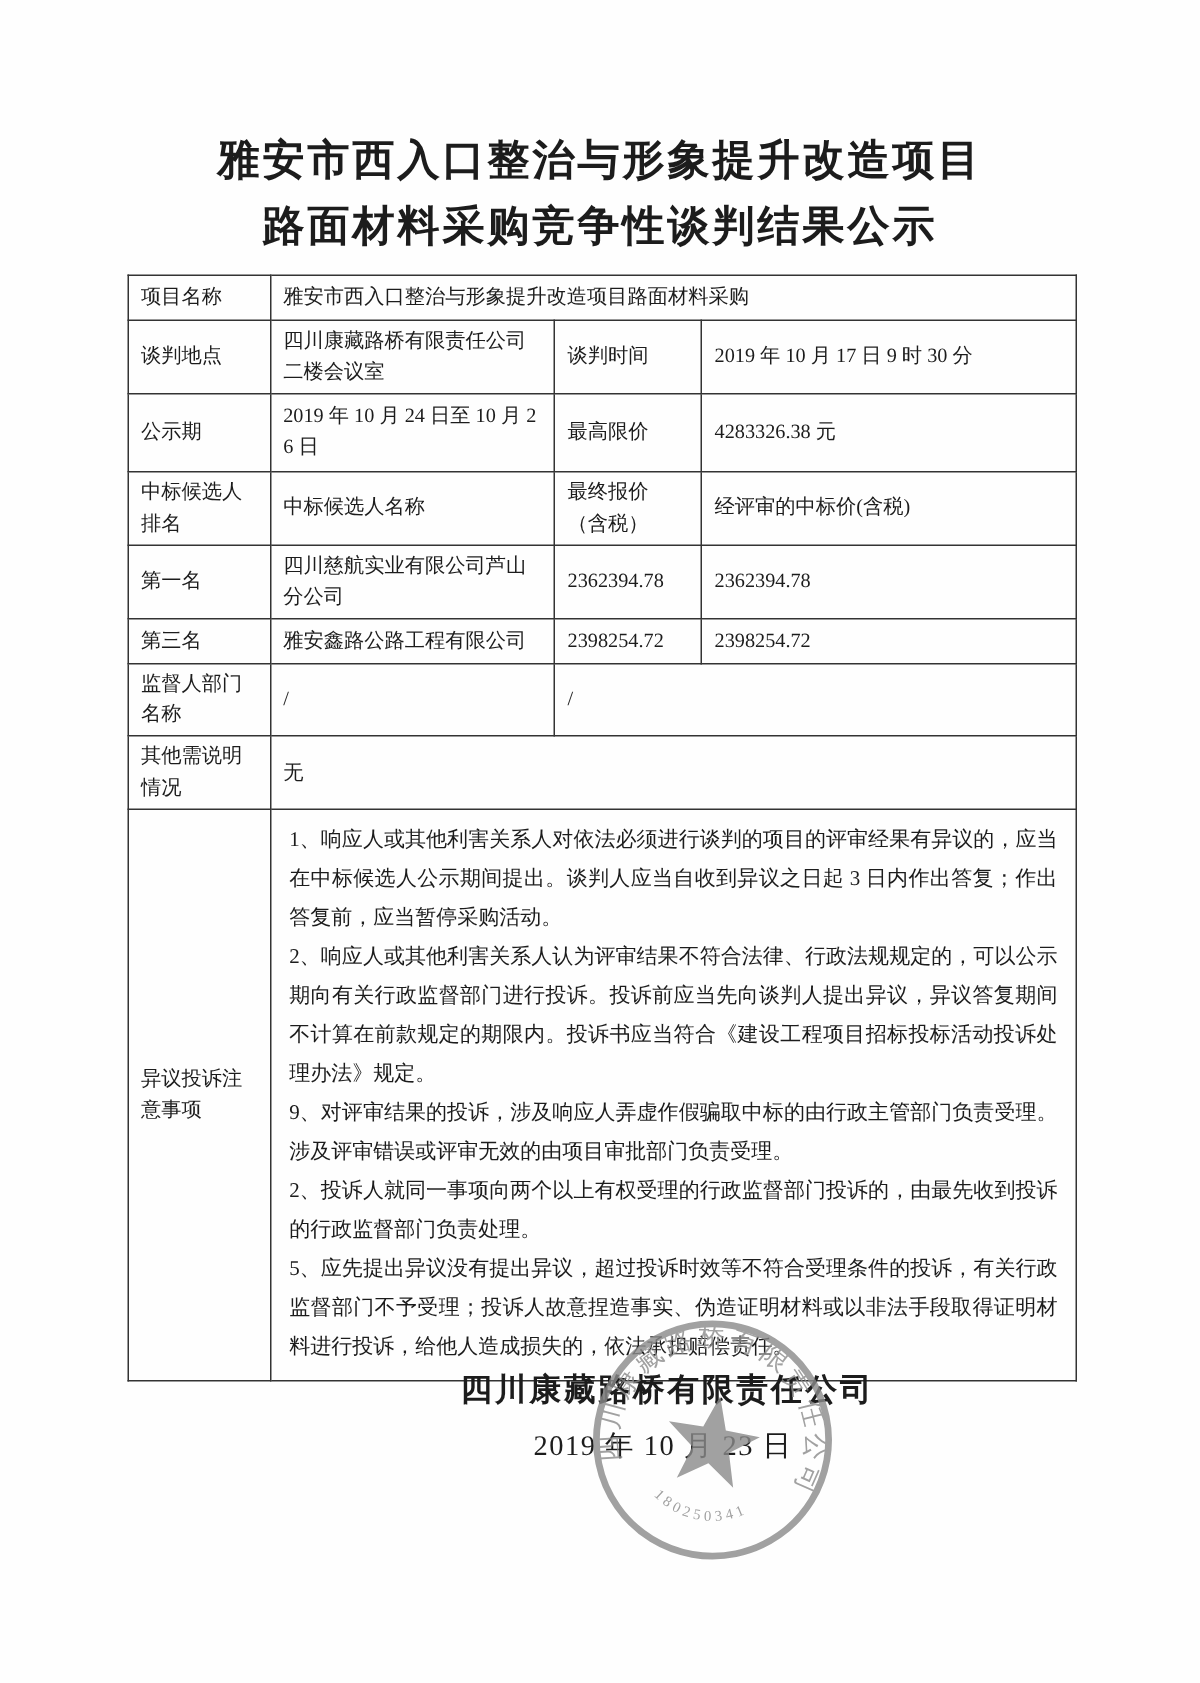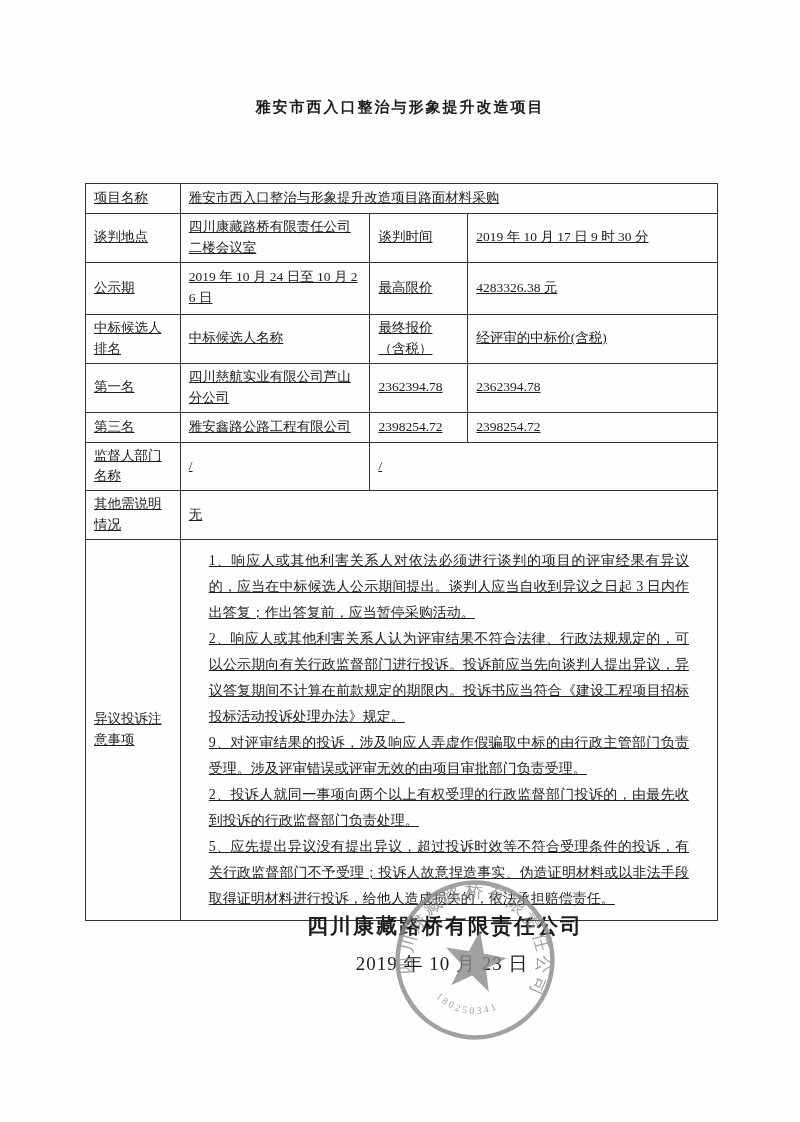--- a/index.html
+++ b/index.html
@@ -10,44 +10,43 @@
     font-family:"Liberation Serif","DejaVu Serif",serif;
     color:var(--ink);
   }
   .page {
     position:relative; width:800px; height:1122px;
     background:#fefefe; overflow:hidden;
   }
   
   .titles { position:absolute; top:94px; left:0; width:800px; text-align:center; }
   .title-line {
-    font-size:15px; font-weight:bold; letter-spacing:2px;
+    font-size:28px; font-weight:bold; letter-spacing:2px;
     line-height:27px; margin:0 0 17px 0;
   }
   
   table.notice {
     position:absolute; left:85px; top:183px; width:633px;
     border-collapse:collapse; table-layout:fixed;
     background:transparent;
   }
   table.notice td {
     border:1.6px solid var(--line);
     padding:3px 8px;
     font-size:13.5px;
     line-height:1.55;
     vertical-align:middle;
     word-break:break-all;
-    text-decoration:underline;
   }
   #rows-body tr { height:30px; }
   #rows-body tr:nth-child(3) { height:52px; }
   #rows-body tr:nth-child(9),
   #rows-body tr:nth-child(10) { height:25px; }
   .notes-label { vertical-align:middle; }
-  .notes-cell { padding:8px 28px !important; vertical-align:top; }
+  .notes-cell { padding:8px 12px !important; vertical-align:top; }
   .notes-cell p {
     margin:0; font-size:14px; line-height:26px;
     text-align:justify;
   }
   
   .footer-company {
     position:absolute; top:912px; left:0; width:890px;
     text-align:center; font-size:21px; font-weight:bold;
     letter-spacing:2px;
   }
@@ -65,20 +64,21 @@
   .seal .ink-fill { fill:var(--seal-color); }
   .seal text { fill:var(--seal-color); font-family:"Liberation Serif","DejaVu Serif",serif; }
 </style>
 </head>
 <body>
 
 <div class="page">
 
   <div class="titles">
     <p class="title-line">雅安市西入口整治与形象提升改造项目</p>
+    <p class="title-line">路面材料采购竞争性谈判结果公示</p>
   </div>
 
   <table class="notice">
     <colgroup>
       <col style="width:15%">
       <col style="width:30%">
       <col style="width:15.5%">
       <col style="width:39.5%">
     </colgroup>
     <tbody id="rows-body">

